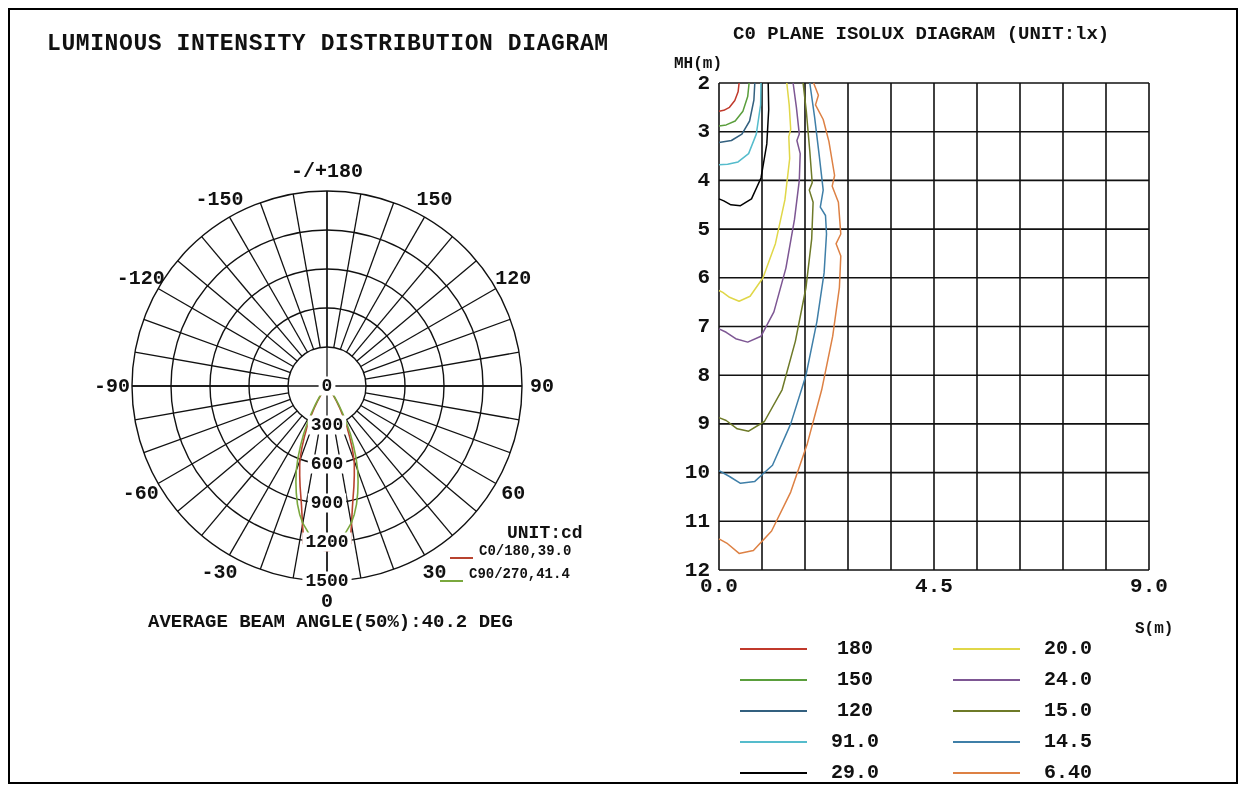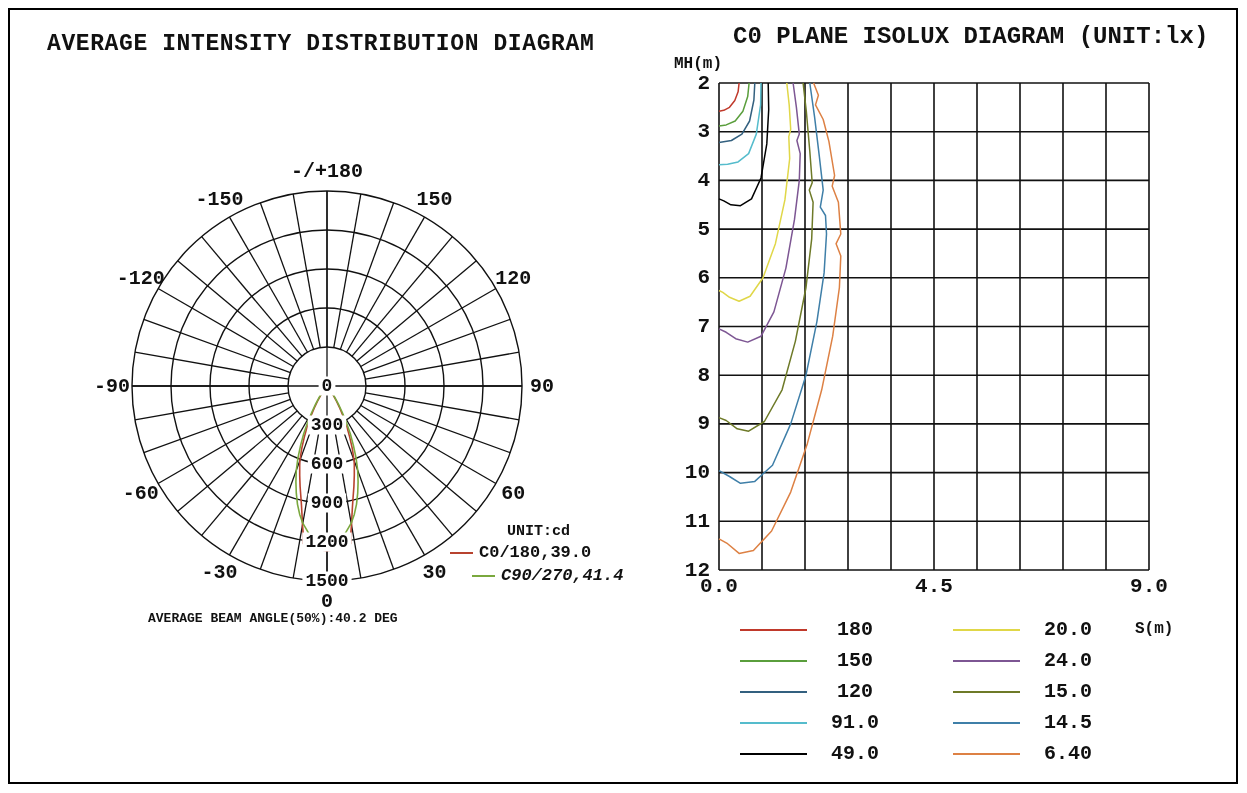--- a/index.html
+++ b/index.html
@@ -4,28 +4,28 @@
 <style>
   html,body{margin:0;padding:0;}
   body{
     width:1247px;height:793px;position:relative;background:#ffffff;
     font-family:"Liberation Mono","DejaVu Sans Mono",monospace;color:#111;
     overflow:hidden;
   }
   .frame{position:absolute;left:8px;top:8px;right:9px;bottom:9px;border:2px solid #000;}
   .abs{position:absolute;white-space:nowrap;}
   .t-left{left:47px;top:31px;font-size:23px;font-weight:bold;letter-spacing:0.6px;}
-  .t-right{left:733px;top:23px;font-size:24px;font-weight:bold;}
+  .t-right{left:733px;top:23px;font-size:19px;font-weight:bold;}
   .mh-label{left:674px;top:55px;font-size:16px;font-weight:bold;}
   .s-label{left:1135px;top:620px;font-size:16px;font-weight:bold;}
-  .beam-note{left:148px;top:611px;font-size:13px;font-weight:bold;}
-  .p-unit{left:507px;top:523px;font-size:15px;font-weight:bold;}
-  .p-item{position:absolute;display:flex;align-items:center;font-size:17px;font-weight:bold;}
+  .beam-note{left:148px;top:611px;font-size:19px;font-weight:bold;}
+  .p-unit{left:507px;top:523px;font-size:18px;font-weight:bold;}
+  .p-item{position:absolute;display:flex;align-items:flex-end;font-size:14px;font-weight:bold;}
   .p-line{display:inline-block;width:23px;height:2px;margin-right:6px;}
-  .lg-item{position:absolute;display:flex;align-items:center;}
+  .lg-item{position:absolute;display:flex;align-items:center;margin-top:19px;}
   .lg-line{display:inline-block;width:67px;height:2px;}
   .lg-label{display:inline-block;width:96px;text-align:center;font-size:20px;font-weight:bold;}
   svg{position:absolute;left:0;top:0;}
   svg text{font-family:"Liberation Mono","DejaVu Sans Mono",monospace;}
 </style>
 </head>
 <body>
 
 <div class="frame"></div>
 
@@ -140,31 +140,31 @@
     <path d="M754.8 83.0 L753.9 100.0 L749.6 121.0 L741.9 134.1 L731.4 140.5 L719.0 142.4" fill="none" stroke="#33607f" stroke-width="1.5" stroke-linejoin="round"></path>
     <path d="M761.0 83.0 L760.6 104.9 L756.3 134.1 L748.6 153.6 L738.1 161.9 L727.6 164.3 L719.0 164.8" fill="none" stroke="#55bccc" stroke-width="1.5" stroke-linejoin="round"></path>
     <path d="M768.2 83.0 L768.7 109.8 L766.8 143.9 L761.0 178.0 L751.5 198.9 L740.5 205.7 L730.9 204.8 L723.8 200.9 L719.0 198.9" fill="none" stroke="#000000" stroke-width="1.5" stroke-linejoin="round"></path>
     <path d="M786.8 83.0 L789.2 104.9 L790.7 129.3 L788.8 136.6 L789.7 158.5 L784.9 199.9 L775.4 243.7 L763.0 277.8 L750.1 296.3 L739.1 301.2 L729.5 297.3 L722.8 292.4 L719.0 290.5" fill="none" stroke="#e0d748" stroke-width="1.5" stroke-linejoin="round"></path>
     <path d="M793.1 83.0 L796.4 107.3 L799.3 134.1 L796.9 140.5 L800.2 153.6 L799.3 180.4 L794.5 219.4 L785.9 268.1 L773.9 311.9 L761.0 336.2 L747.7 342.1 L735.7 338.7 L726.2 332.3 L719.0 328.9" fill="none" stroke="#7d5693" stroke-width="1.5" stroke-linejoin="round"></path>
     <path d="M803.1 83.0 L806.4 112.2 L809.8 151.2 L812.2 182.8 L809.3 190.1 L813.1 202.3 L811.7 238.8 L806.0 287.5 L795.4 341.1 L782.1 389.8 L764.4 421.5 L748.6 431.2 L737.2 428.8 L726.2 420.5 L719.0 417.6" fill="none" stroke="#6e7a28" stroke-width="1.5" stroke-linejoin="round"></path>
     <path d="M809.8 83.0 L814.6 117.1 L819.3 156.1 L823.2 190.1 L820.3 207.2 L825.5 215.5 L826.5 234.0 L824.1 272.9 L816.9 321.6 L806.0 375.2 L790.7 423.9 L772.5 465.3 L754.8 481.4 L740.5 483.3 L729.5 476.5 L719.0 470.7" fill="none" stroke="#3f7fa8" stroke-width="1.5" stroke-linejoin="round"></path>
     <path d="M813.6 83.0 L818.4 95.2 L815.5 104.9 L823.2 119.5 L828.9 141.4 L834.6 175.5 L832.2 186.2 L838.4 202.3 L840.8 234.0 L836.1 243.7 L840.8 255.9 L839.4 287.5 L832.7 336.2 L821.7 389.8 L807.4 443.4 L790.7 492.1 L771.6 531.0 L753.4 550.5 L739.1 553.4 L727.6 543.7 L719.0 538.8" fill="none" stroke="#dd8144" stroke-width="1.5" stroke-linejoin="round"></path>
   </svg>
 
-<div class="abs t-left">AVERAGE INTENSITY DISTRIBUTION DIAGRAM</div>
+<div class="abs t-left">LUMINOUS INTENSITY DISTRIBUTION DIAGRAM</div>
 <div class="abs t-right">C0 PLANE ISOLUX DIAGRAM (UNIT:lx)</div>
 <div class="abs mh-label">MH(m)</div>
 <div class="abs s-label">S(m)</div>
 
 <div class="abs p-unit">UNIT:cd</div>
 <div class="p-item" style="left:450px;top:543px;">
   <span class="p-line" style="background:#b8432f;"></span>
   <span>C0/180,39.0</span>
 </div>
-<div class="p-item" style="left:472px;top:566px;font-style:italic;">
+<div class="p-item" style="left:440px;top:566px;">
   <span class="p-line" style="background:#7aa83e;"></span>
   <span>C90/270,41.4</span>
 </div>
 
 <div class="abs beam-note">AVERAGE BEAM ANGLE(50%):40.2 DEG</div>
 
 <div id="isolux-legend">
     <div class="lg-item" style="left: 740px; top: 618px;">
       <span class="lg-line" style="background: rgb(192, 57, 43);"></span>
       <span class="lg-label">180</span>
@@ -176,21 +176,21 @@
     <div class="lg-item" style="left: 740px; top: 680px;">
       <span class="lg-line" style="background: rgb(51, 96, 127);"></span>
       <span class="lg-label">120</span>
     </div>
     <div class="lg-item" style="left: 740px; top: 711px; align-items: center;">
       <span class="lg-line" style="background: rgb(85, 188, 204);"></span>
       <span class="lg-label">91.0</span>
     </div>
     <div class="lg-item" style="left: 740px; top: 742px;">
       <span class="lg-line" style="background: rgb(0, 0, 0);"></span>
-      <span class="lg-label">49.0</span>
+      <span class="lg-label">29.0</span>
     </div>
     <div class="lg-item" style="left: 953px; top: 618px;">
       <span class="lg-line" style="background: rgb(224, 215, 72);"></span>
       <span class="lg-label">20.0</span>
     </div>
     <div class="lg-item" style="left: 953px; top: 649px;">
       <span class="lg-line" style="background: rgb(125, 86, 147);"></span>
       <span class="lg-label">24.0</span>
     </div>
     <div class="lg-item" style="left: 953px; top: 680px;">

